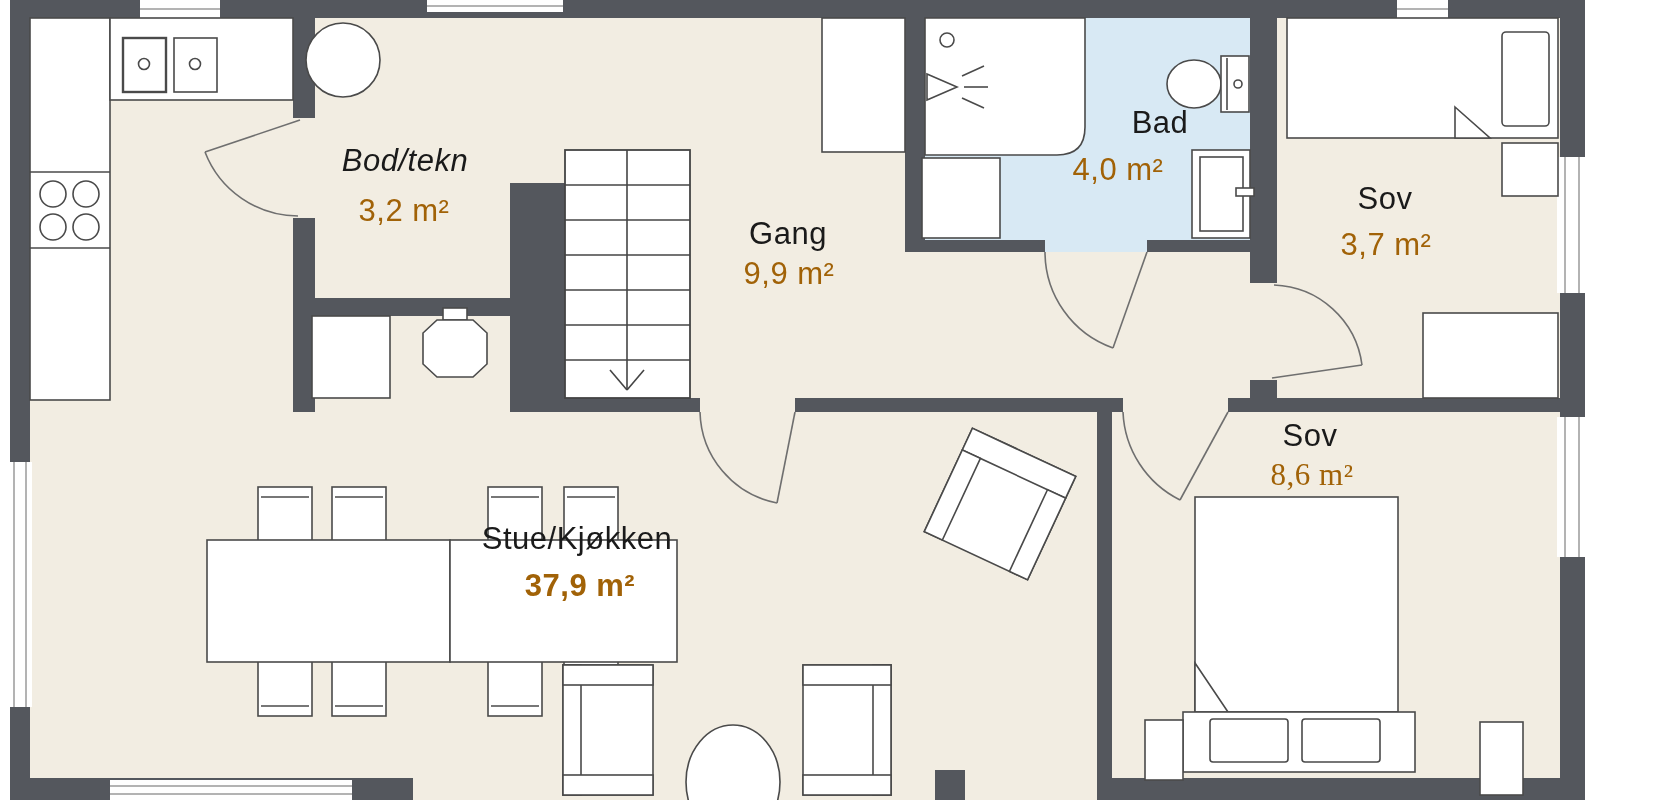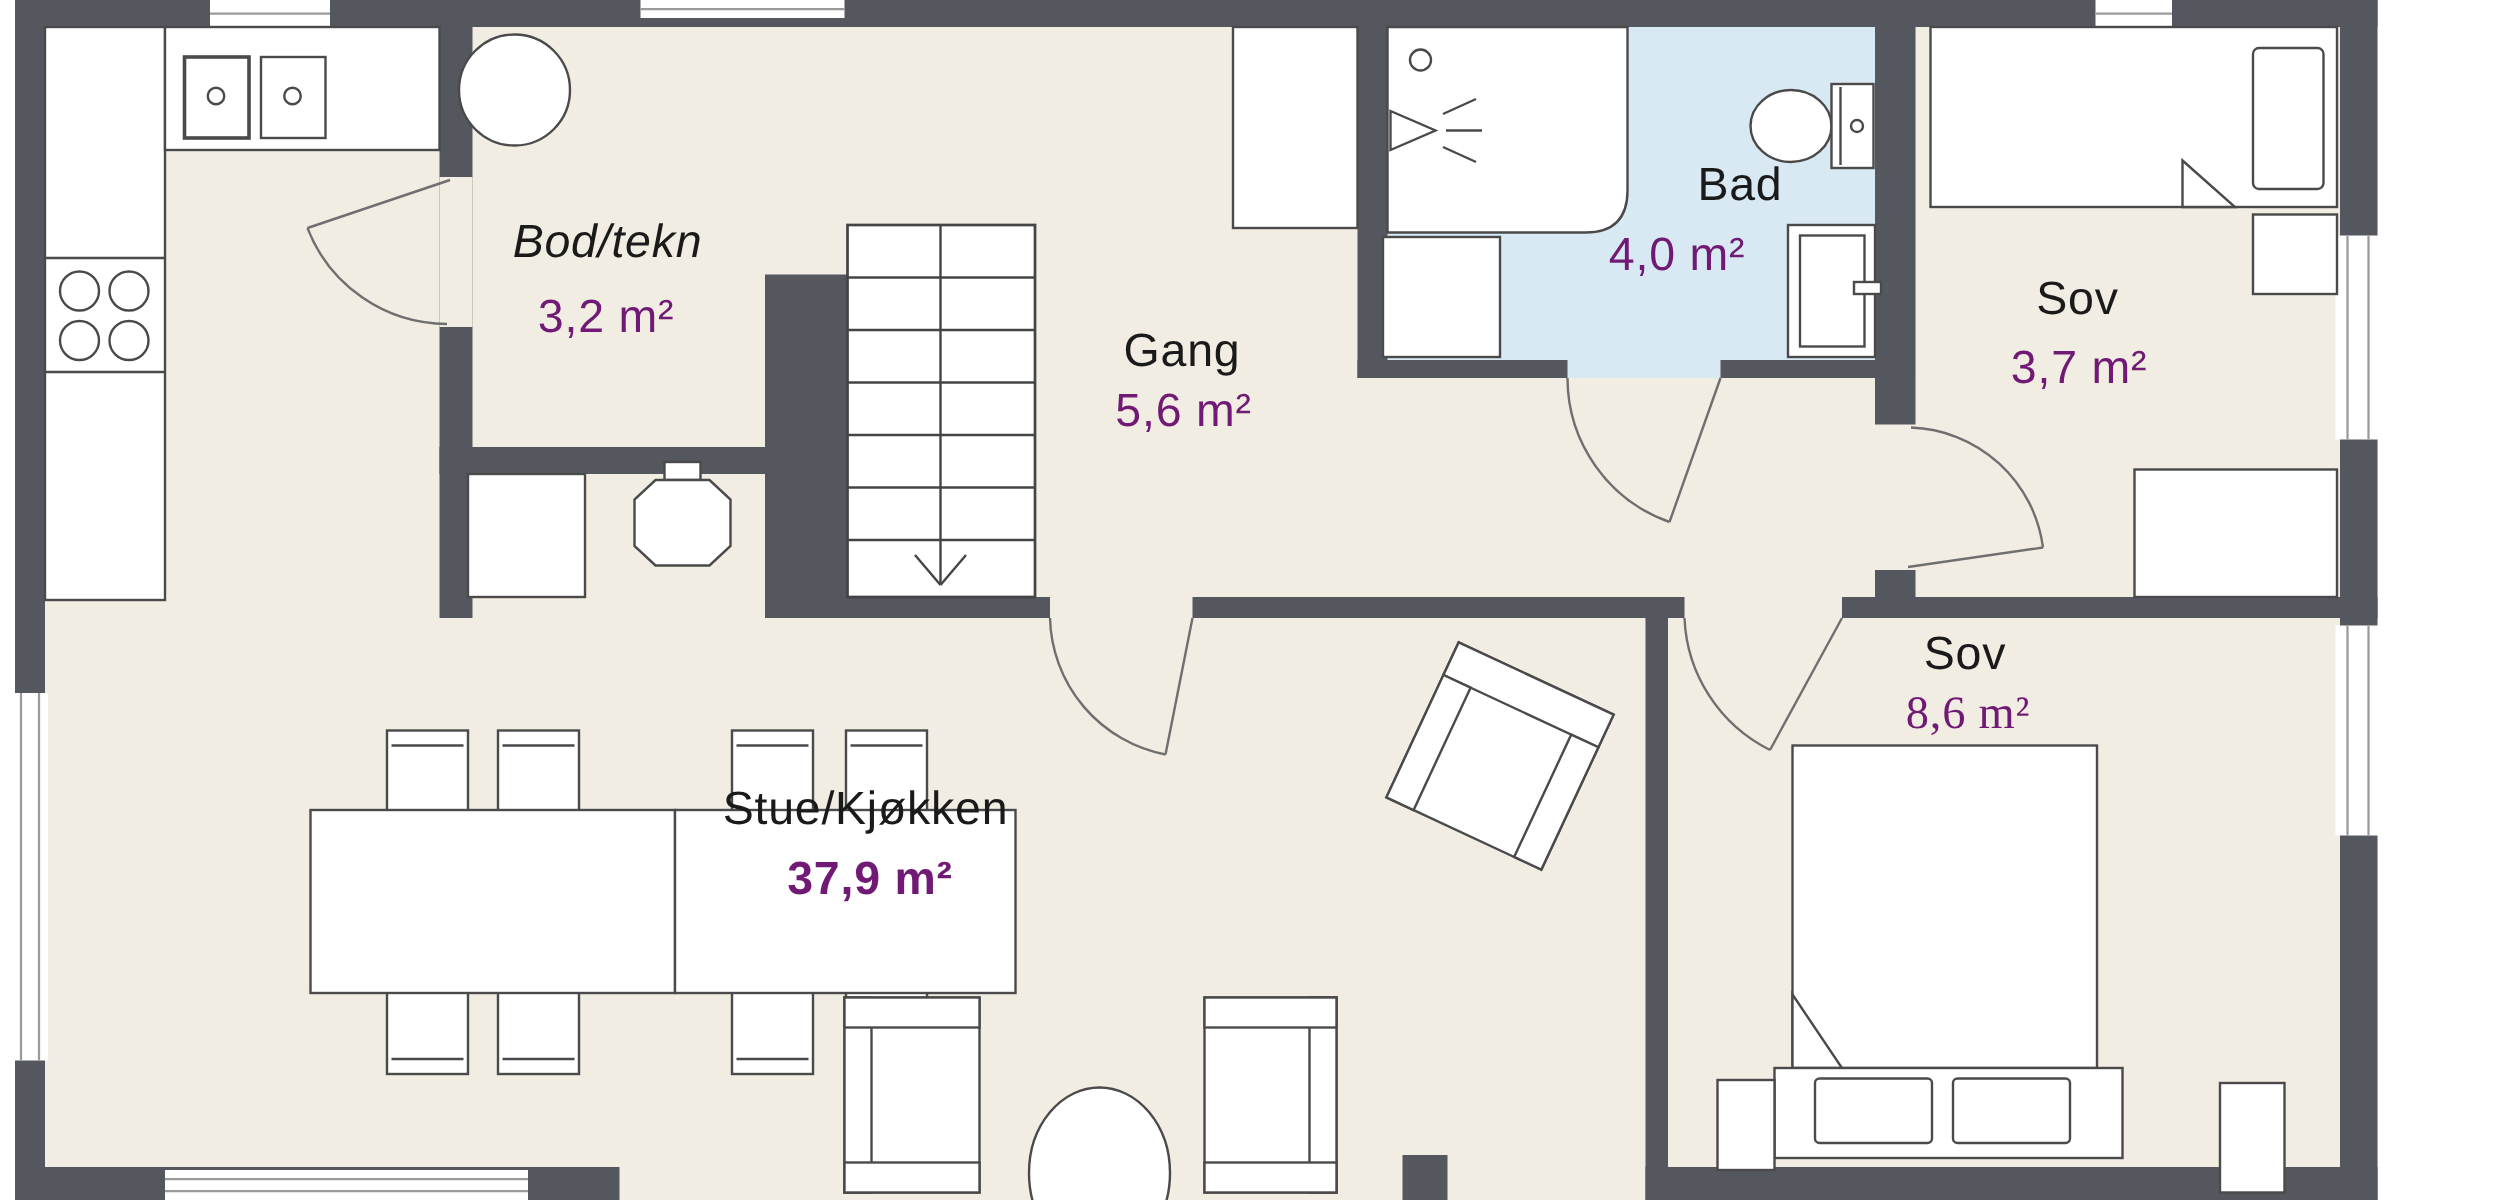--- a/index.html
+++ b/index.html
@@ -13,21 +13,21 @@
   .plan svg{position:absolute;left:0;top:0;}
   .room-label{
     position:absolute;
     transform:translate(-50%,-50%);
     text-align:center;
     white-space:nowrap;
     color:#1a1a1a;
     font-size:31px;
     letter-spacing:0.5px;
   }
-  .room-area{color:#701a75;}
+  .room-area{color:#a16207;}
 </style>
 </head>
 <body>
 
 <div class="plan">
 
 <svg width="1670" height="800" viewBox="0 0 1670 800">
 
   <g>
     <rect x="10" y="0" width="1575" height="800" fill="#f2ede2"></rect>
@@ -211,21 +211,21 @@
     <line x1="1272" y1="378" x2="1362" y2="365"></line>
     <path d="M1123,412 A103,103 0 0 0 1180,500"></path>
     <line x1="1228" y1="412" x2="1180" y2="500"></line>
   </g>
 </svg>
 
   <div class="room-label" style="left:405px;top:161px;font-style:italic;">Bod/tekn</div>
   <div class="room-label room-area" style="left:404px;top:211px;">3,2 m²</div>
 
   <div class="room-label" style="left:788px;top:234px;">Gang</div>
-  <div class="room-label room-area" style="left:789px;top:274px;">5,6 m²</div>
+  <div class="room-label room-area" style="left:789px;top:274px;">9,9 m²</div>
 
   <div class="room-label" style="left:1116px;top:123px;margin-left:44px;">Bad</div>
   <div class="room-label room-area" style="left:1118px;top:170px;">4,0 m²</div>
 
   <div class="room-label" style="left:1385px;top:199px;">Sov</div>
   <div class="room-label room-area" style="left:1386px;top:245px;">3,7 m²</div>
 
   <div class="room-label" style="left:1310px;top:436px;">Sov</div>
   <div class="room-label room-area" style="left:1312px;top:475px;font-family:Liberation Serif, serif;">8,6 m²</div>
 

